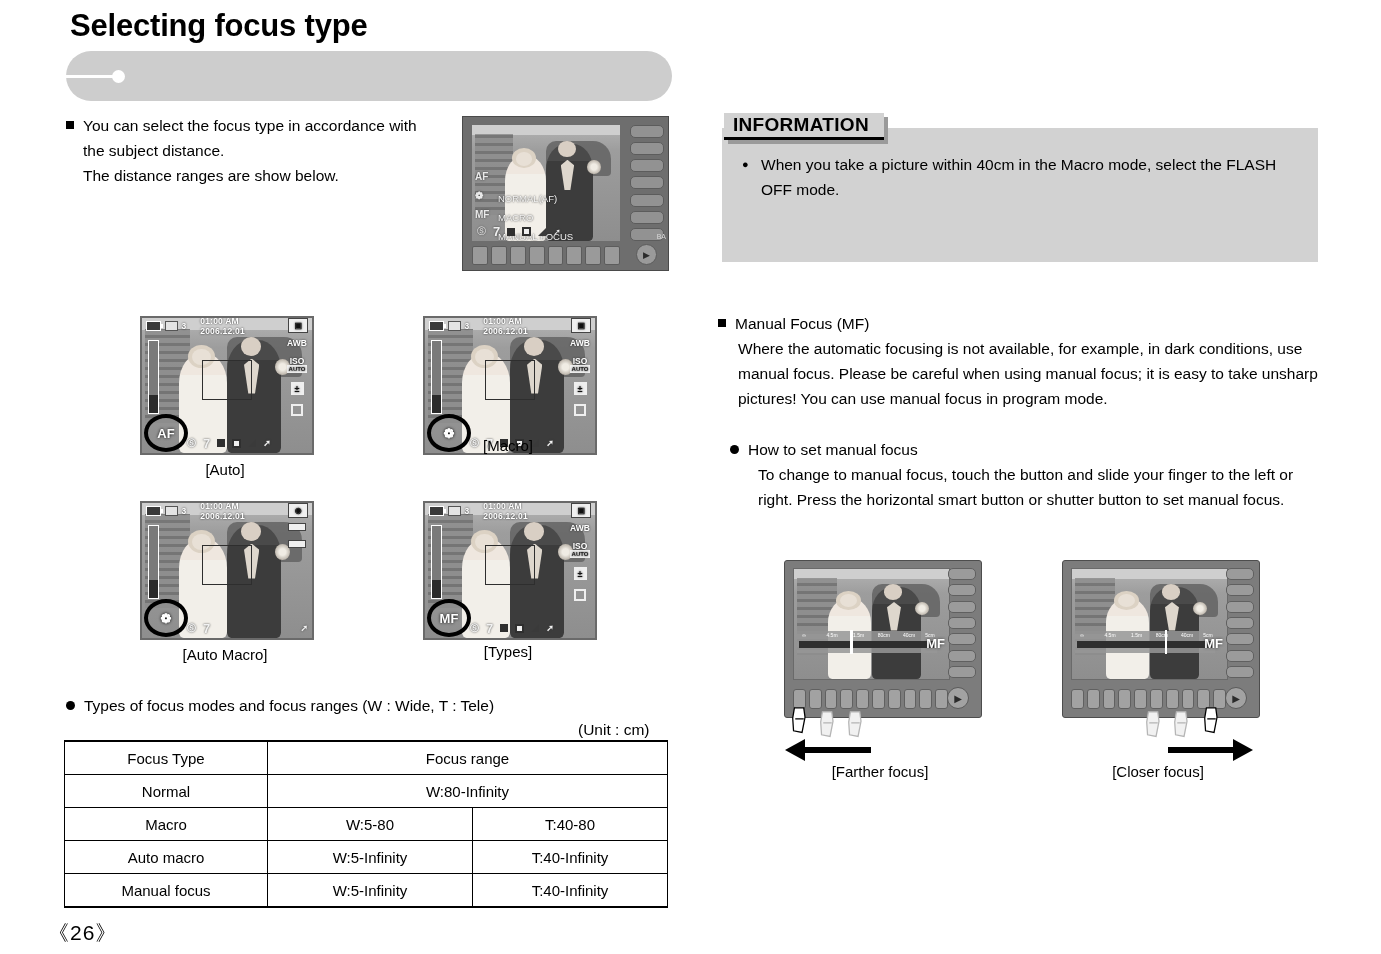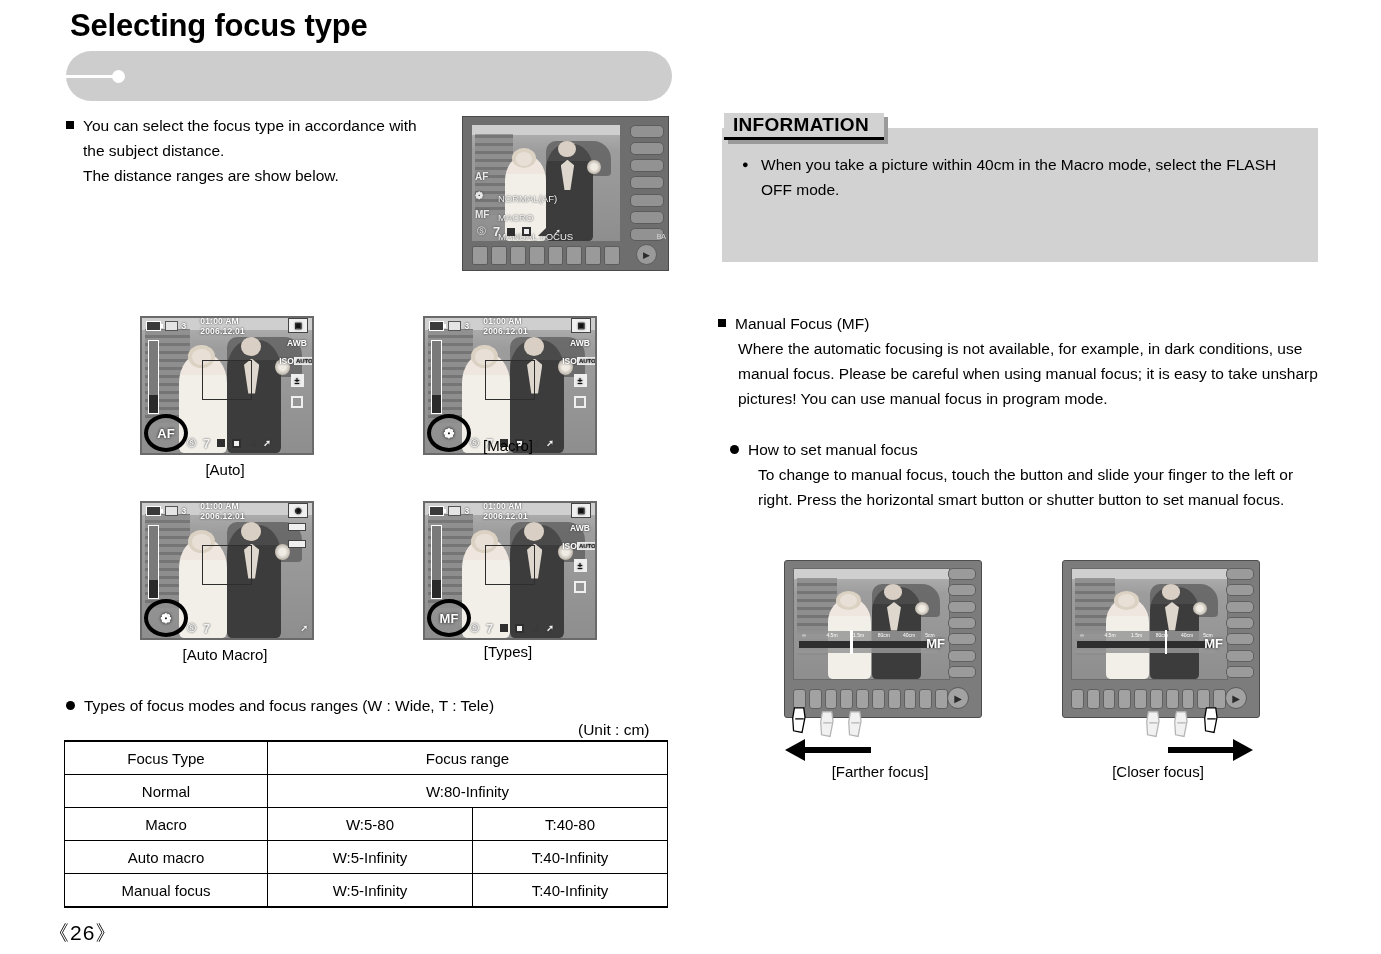--- a/index.html
+++ b/index.html
@@ -109,21 +109,21 @@
   .batt{width:13px;height:8px;border:1.3px solid #fff;position:relative;background:#3a3a3a;}
   .batt:after{content:"";position:absolute;right:-3px;top:2px;width:2px;height:4px;background:#fff;}
   .card{width:11px;height:8px;background:#e4e4e4;border:1px solid #555;}
   .shot .datetime{margin-left:10px;letter-spacing:.2px;}
   .shot .modeicon{margin-left:auto;width:18px;height:13px;background:#f0f0f0;border:1px solid #444;
     display:flex;align-items:center;justify-content:center;font-size:8px;color:#111;}
   .shot .vslider{position:absolute;left:6px;top:22px;width:9px;height:72px;border:1.5px solid #fff;background:#7a7a7a;}
   .shot .vslider i{position:absolute;left:0;bottom:0;width:100%;height:18px;background:#2a2a2a;display:block;}
   .shot .rightcol{position:absolute;right:4px;top:20px;width:22px;display:flex;flex-direction:column;
     align-items:center;gap:9px;font-size:8.5px;font-weight:bold;color:#fff;text-shadow:0 0 2px #222;}
-  .shot .rightcol .iso{display:flex;flex-direction:row;align-items:center;line-height:8px;}
+  .shot .rightcol .iso{display:flex;flex-direction:column;align-items:center;line-height:8px;}
   .shot .rightcol .iso em{font-style:normal;font-size:6px;background:#efefef;color:#222;padding:0 2px;}
   .shot .rightcol .ev{width:13px;height:13px;background:#efefef;color:#111;display:flex;align-items:center;justify-content:center;font-size:9px;}
   .shot .rightcol .sqbox{width:12px;height:12px;border:2.5px solid #efefef;box-sizing:border-box;}
   .shot .rightcol .bar{width:16px;height:6px;background:#efefef;border:1px solid #444;}
   .shot .afbox{position:absolute;left:50%;top:46%;transform:translate(-50%,-50%);width:48px;height:38px;border:1.5px solid #2e2e2e;}
   .shot .botbar{position:absolute;left:4px;bottom:2px;right:4px;height:16px;display:flex;align-items:center;gap:7px;
     font-size:9px;font-weight:bold;color:#f2f2f2;text-shadow:0 0 2px #333;}
   .shot .botbar .mp{font-size:13px;font-weight:bold;}
   .circle-hi{position:absolute;width:36px;height:30px;border:4px solid #000;border-radius:50%;
     left:2px;bottom:1px;display:flex;align-items:center;justify-content:center;

